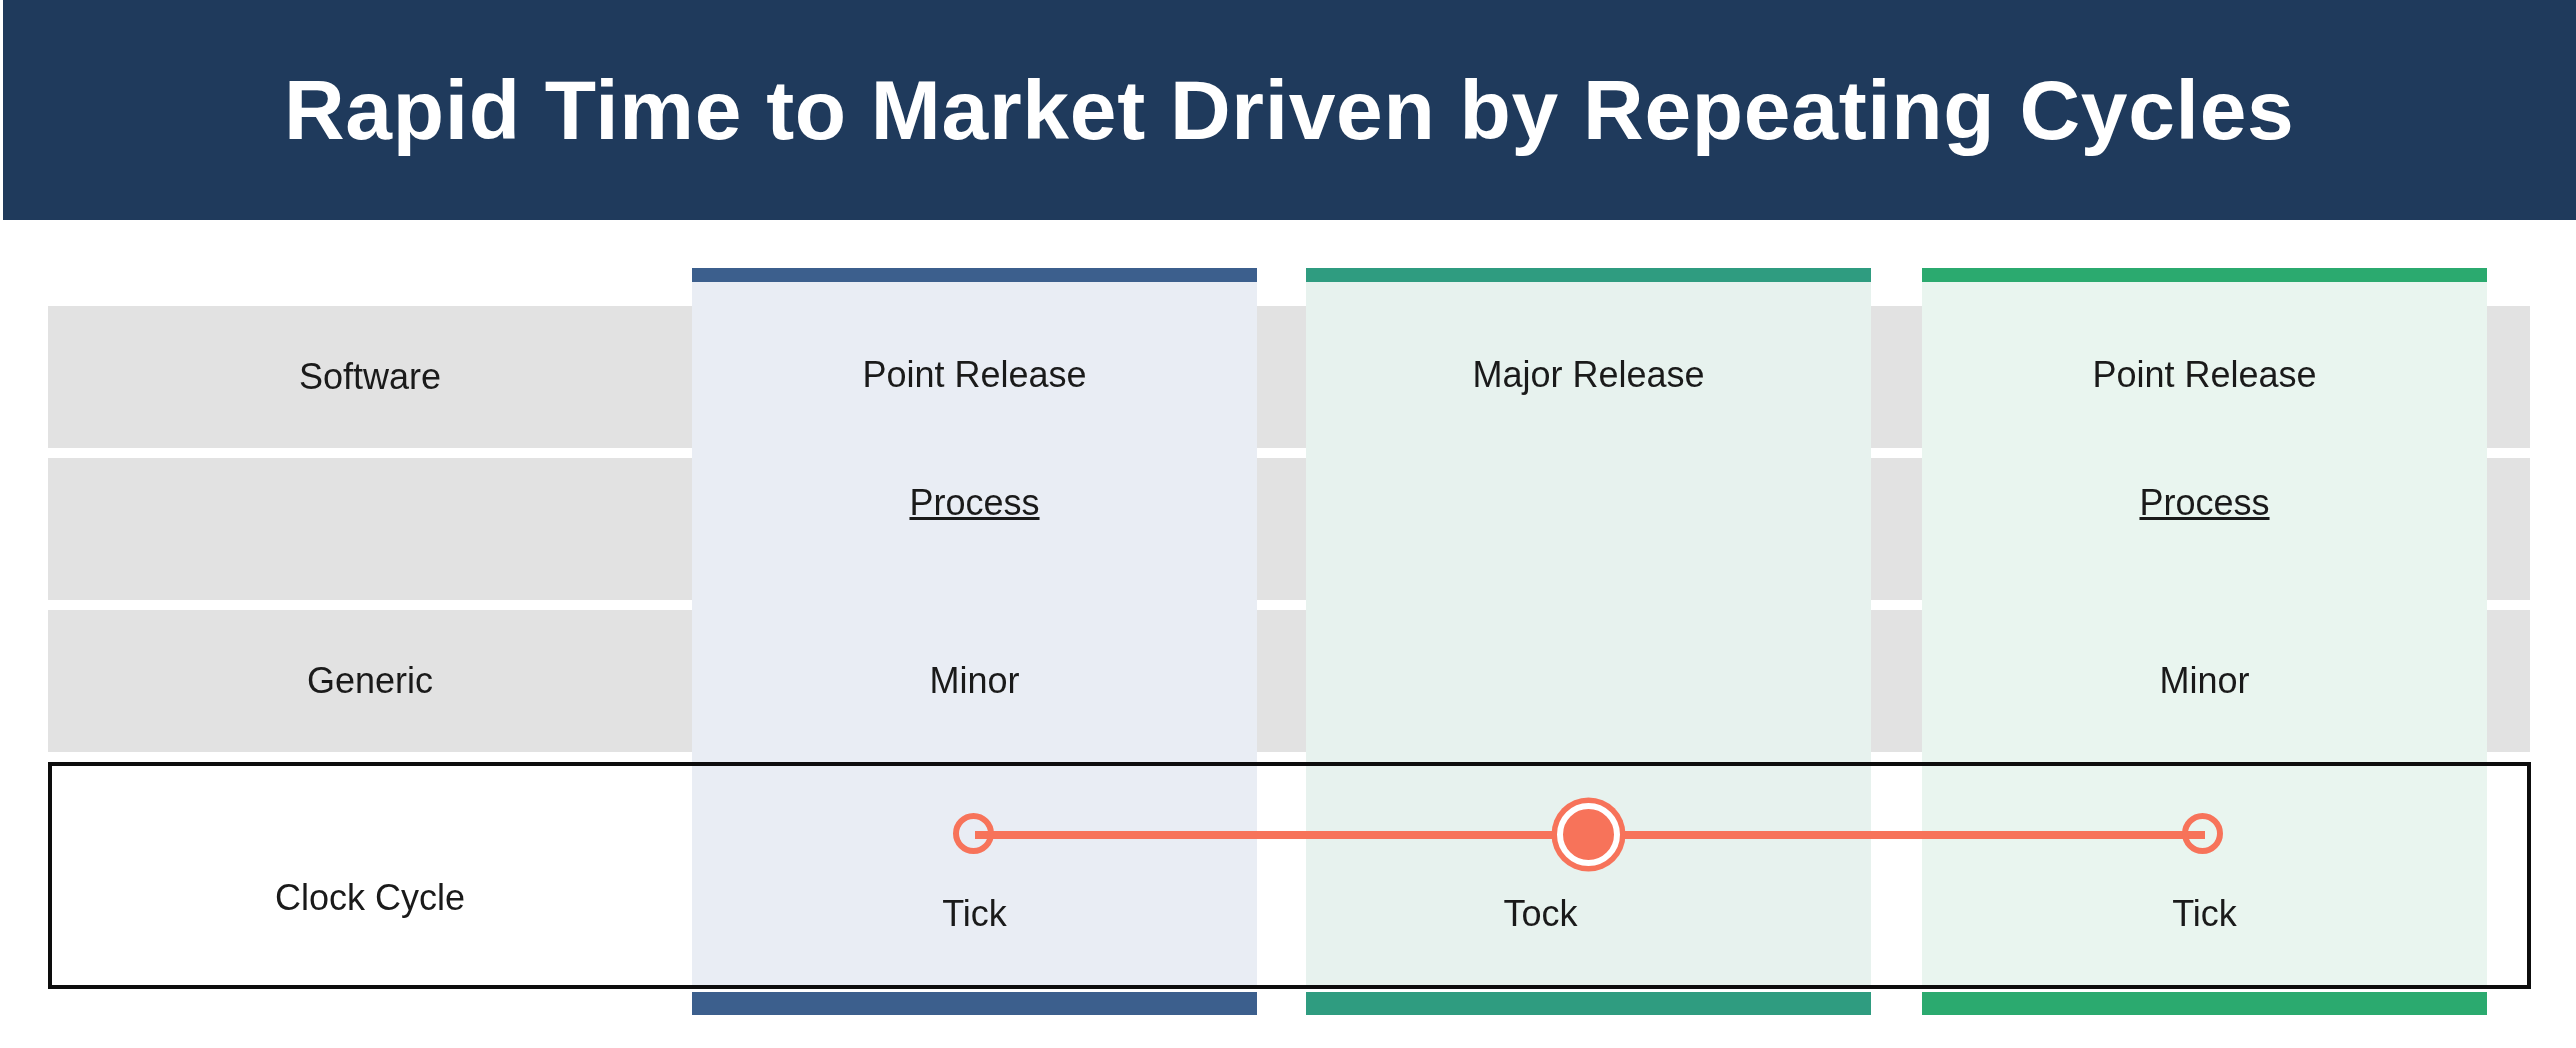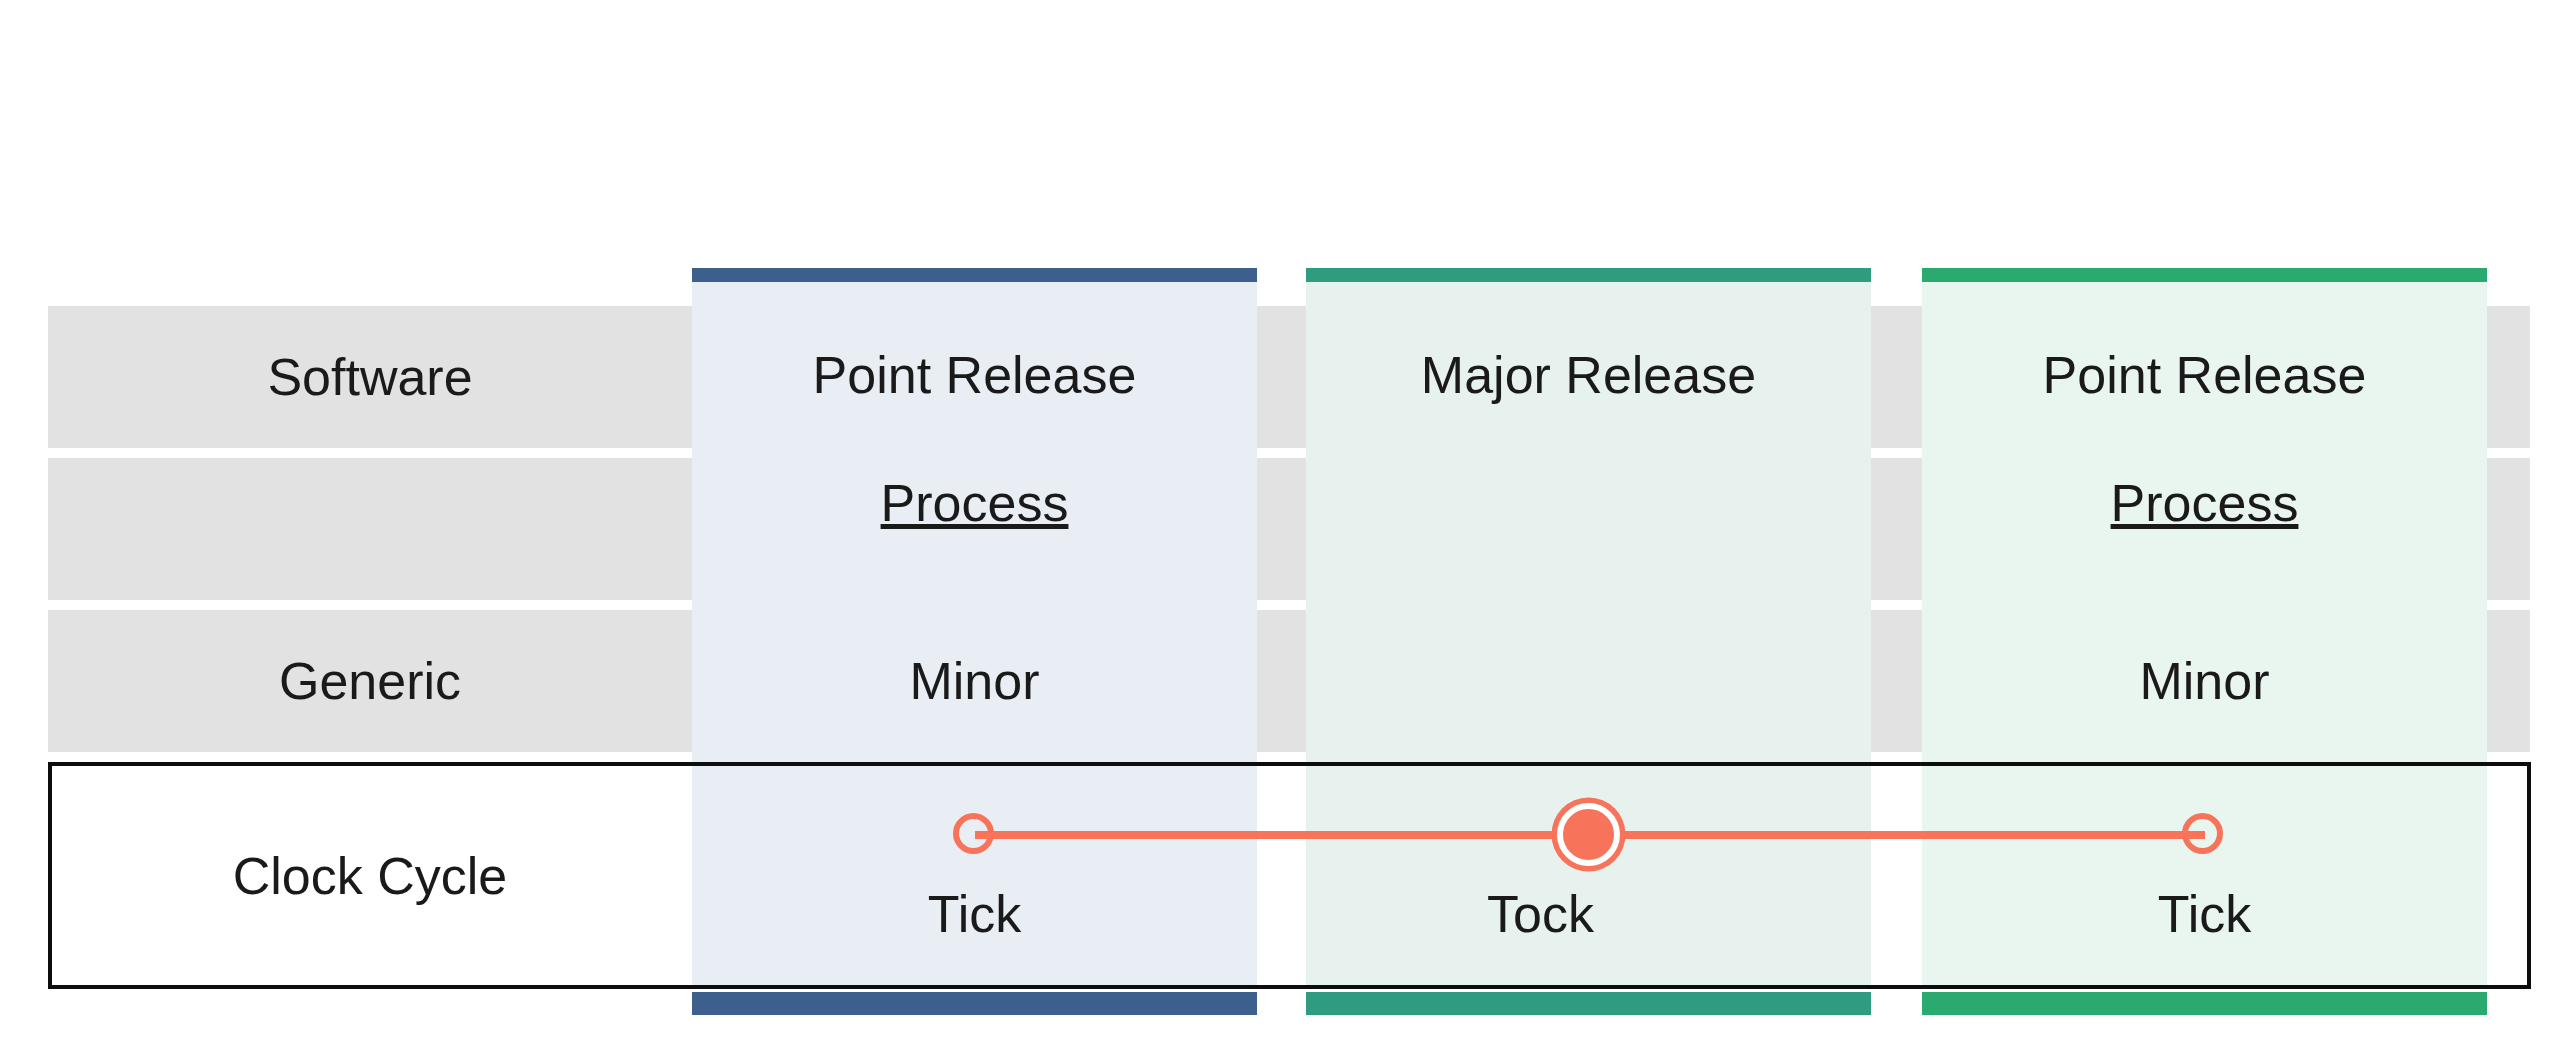--- a/index.html
+++ b/index.html
@@ -33,25 +33,25 @@
   .botbar{position:absolute; top:992px; height:23px;}
   .botbar.c0{left:692px; width:565px; background:var(--col1_bar);}
   .botbar.c1{left:1306px; width:565px; background:var(--col2_bar);}
   .botbar.c2{left:1922px; width:565px; background:var(--col3_bar);}
   .clock-box-border{
     position:absolute; left:48px; top:762px; width:2483px; height:227px;
     border:4.8px solid var(--box_border); box-sizing:border-box; z-index:6; pointer-events:none;
   }
   .txt{
     position:absolute; display:flex; align-items:center; justify-content:center;
-    font-size:52px; line-height:1; white-space:nowrap; z-index:5;
+    font-size:36px; line-height:1; white-space:nowrap; z-index:5;
   }
   .row-label{left:48px; width:644px; height:142px;}
   .row-label.r0{top:306px;} .row-label.r1{top:458px;} .row-label.r2{top:610px;border-radius:24px;}
-  .clock-label{left:48px; top:762px; width:644px; height:227px;}
+  .clock-label{left:48px; top:784px; width:644px; height:227px;}
   .cell{height:142px;}
   .cell.c0{left:692px; width:565px;} .cell.c1{left:1306px; width:565px;} .cell.c2{left:1922px; width:565px;}
   .cell.r0{top:304px;} .cell.r1{top:432px;text-decoration:underline;} .cell.r2{top:610px;}
   .tl-line{position:absolute; left:975px; top:831px; width:1230px; height:7.6px; background:var(--coral); z-index:7;}
   .tick-marker{
     position:absolute; width:29px; height:29px; border:6.9px solid var(--coral);
     border-radius:50%; background:transparent; z-index:8; box-sizing:content-box;
   }
   .tick-marker.m0{left:953px; top:813px;}
   .tick-marker.m2{left:2182px; top:813px;}
@@ -61,20 +61,23 @@
     box-shadow:0 0 0 5.5px var(--coral); z-index:8; box-sizing:content-box;
   }
   .phase{height:76px; top:876px; z-index:8;}
   .phase.c0{left:692px; width:565px;} .phase.c1{left:1306px; width:469px;} .phase.c2{left:1922px; width:565px;}
 </style>
 </head>
 <body>
 
 <div class="canvas">
 
+  <header class="banner">
+    <h1>Rapid Time to Market Driven by Repeating Cycles</h1>
+  </header>
 
   <div class="band r0"></div>
   <div class="band r1"></div>
   <div class="band r2"></div>
 
   <div class="clock-box-bg"></div>
 
   <div class="panel c0"></div>
   <div class="panel c1"></div>
   <div class="panel c2"></div>

